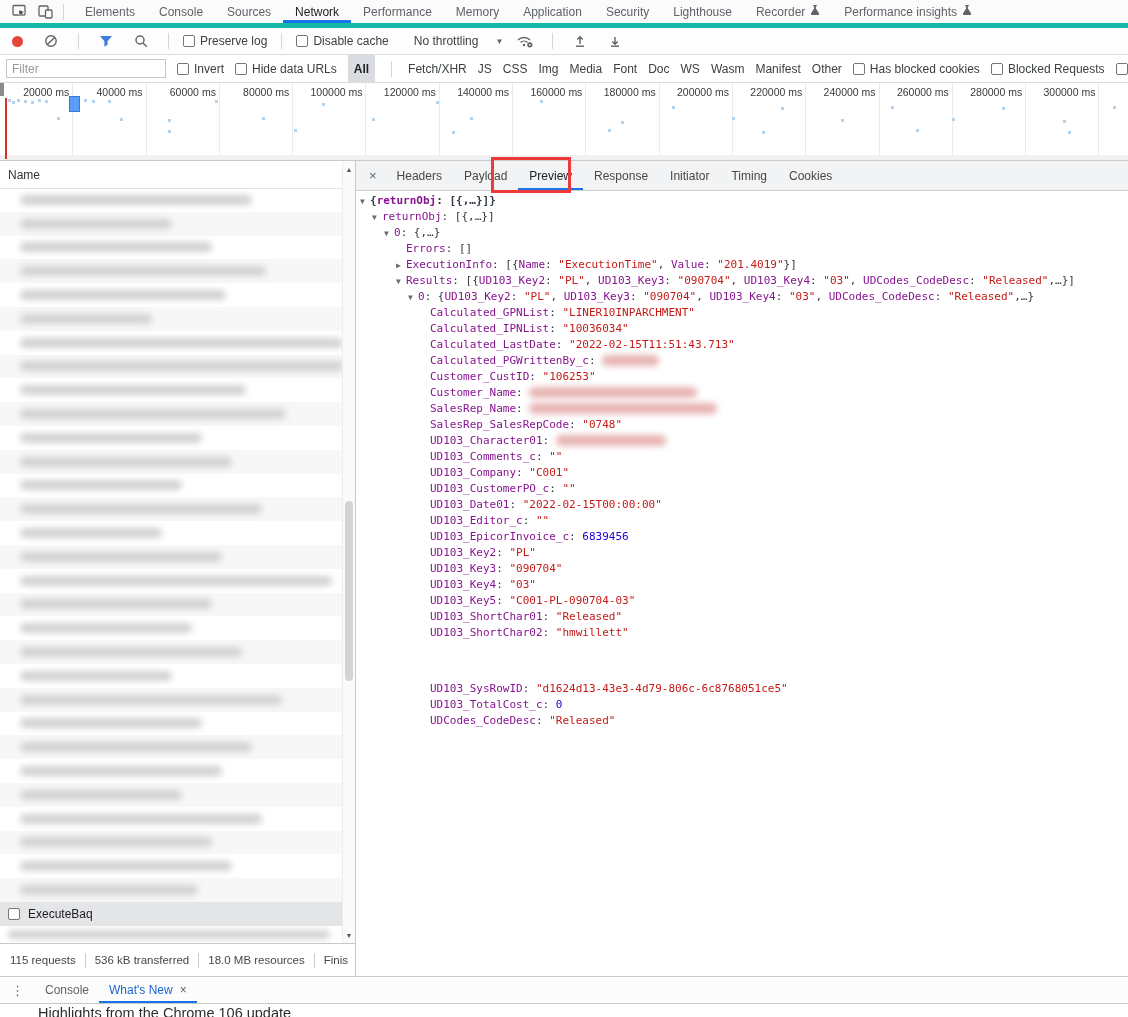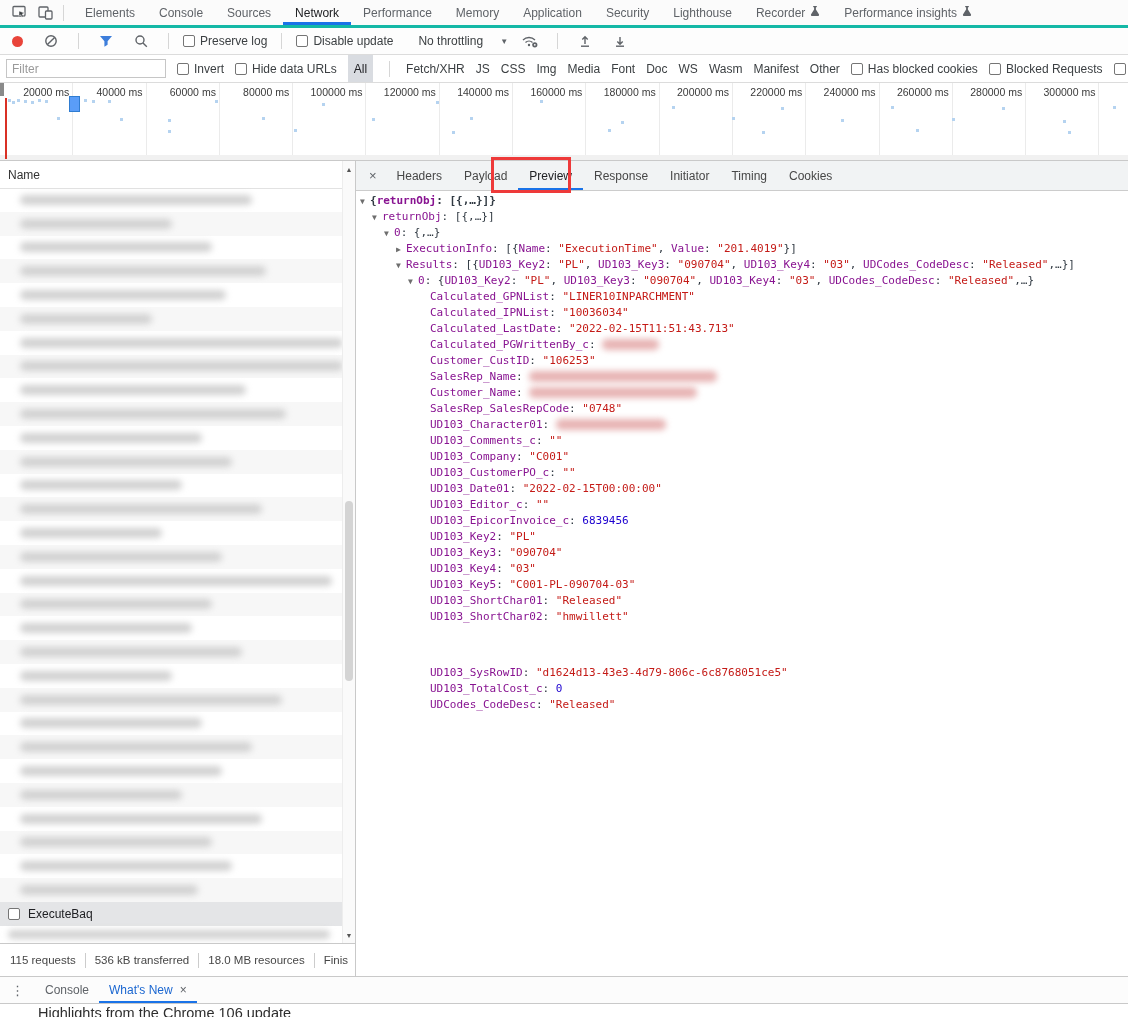--- a/index.html
+++ b/index.html
@@ -1,36 +1,36 @@
 <!DOCTYPE html>
 <html><head>
 <meta charset="utf-8">
 <style>
   html,body{margin:0;padding:0;}
   body{width:1128px;height:1017px;position:relative;overflow:hidden;background:#fff;
        font-family:"Liberation Sans",sans-serif;font-size:12px;color:#202124;}
   .bar{position:absolute;left:0;right:0;box-sizing:border-box;display:flex;align-items:center;}
-  .tabbar{top:0;height:28px;background:#fbfbfb;border-bottom:3px solid #14b8a6;padding-left:6px;}
+  .tabbar{top:0;height:28px;background:#fbfbfb;border-bottom:5px solid #14b8a6;padding-left:6px;}
   .icon-btn{width:26px;height:24px;display:flex;align-items:center;justify-content:center;flex:none;}
   .vdiv{width:1px;height:16px;background:#d6d6d6;margin:0 5px;flex:none;}
   #main-tabs{display:flex;height:100%;margin-left:4px;}
   .mtab{padding:0 12px;height:100%;display:flex;align-items:center;gap:5px;color:#5f6368;white-space:nowrap;}
   .mtab.active{color:#202124;box-shadow:inset 0 -3px 0 #1a73e8;}
   .toolbar{top:28px;height:27px;background:#fdfdfd;border-bottom:1px solid #dcdcdc;padding-left:10px;gap:9px;}
   .record{width:11px;height:11px;border-radius:50%;background:#e9443a;flex:none;margin:0 6px 0 2px;}
   .cb{width:12px;height:12px;border:1px solid #757575;border-radius:2px;background:#fff;display:inline-block;flex:none;box-sizing:border-box;}
   .tlabel{display:flex;align-items:center;gap:5px;color:#3c4043;white-space:nowrap;}
   .throttle{color:#3c4043;margin-left:16px;}
   .caret{font-size:8px;color:#5f6368;margin-left:8px;}
   .filterbar{top:55px;height:28px;background:#fff;border-bottom:1px solid #dcdcdc;padding-left:6px;gap:11px;overflow:hidden;}
   .finput{width:160px;height:19px;border:1px solid #c6c6c6;font-family:"Liberation Sans",sans-serif;font-size:12px;padding:0 5px;color:#333;flex:none;box-sizing:border-box;}
   .finput::placeholder{color:#9a9a9a;}
   #chips{display:flex;align-items:center;gap:11px;}
   .chip{color:#3c4043;white-space:nowrap;}
-  .chip.active{background:#d9dce1;padding:9px 6px;border-radius:3px;color:#202124;}
+  .chip.active{background:#d9dce1;padding:9px 6px;border-radius:3px;color:#202124;font-weight:bold;}
   #filter-checks{display:flex;align-items:center;gap:11px;}
   .overview{top:83px;height:78px;position:absolute;left:0;right:0;border-bottom:1px solid #c9c9c9;box-sizing:border-box;background:#fff;}
   #timeline-labels{display:flex;height:100%;}
   .tcell{flex:0 0 73.3px;border-right:1px solid #ebebeb;box-sizing:border-box;text-align:right;
          padding:3px 3px 0 0;font-size:10.5px;color:#3a3a3a;white-space:nowrap;}
   .ovband{position:absolute;left:0;right:0;bottom:0;height:5px;background:#f1f1f1;}
   .mark{position:absolute;width:3px;height:3px;background:#b5d3f0;}
   .selmark{position:absolute;width:11px;height:16px;background:#5a9df8;border:1px solid #2f7cd1;box-sizing:border-box;}
   .loadline{position:absolute;width:2px;background:#d93025;}
   .corner{position:absolute;background:#8a8a8a;}
@@ -151,21 +151,21 @@
       </svg>
   </span>
   <span class="vdiv"></span>
   <span class="tlabel">
     <span class="cb"></span>
     <span>Preserve log</span>
   </span>
   <span class="vdiv"></span>
   <span class="tlabel">
     <span class="cb"></span>
-    <span>Disable update</span>
+    <span>Disable cache</span>
   </span>
   <span class="throttle">No throttling</span>
   <span class="caret">▼</span>
   <span class="icon-btn">
     <svg width="18" height="14" viewBox="0 0 18 14">
         <path d="M2 6a8.5 8.5 0 0 1 12 0" fill="none" stroke="#5f6368" stroke-width="1.3"></path>
         <path d="M4.5 8.5a5 5 0 0 1 7 0" fill="none" stroke="#5f6368" stroke-width="1.3"></path>
         <circle cx="8" cy="11" r="1.2" fill="#5f6368"></circle>
         <circle cx="13.8" cy="10.8" r="2.6" fill="#5f6368"></circle>
         <circle cx="13.8" cy="10.8" r="0.9" fill="#fdfdfd"></circle>
@@ -416,30 +416,31 @@
       <div class="dtab active">Preview</div>
       <div class="dtab">Response</div>
       <div class="dtab">Initiator</div>
       <div class="dtab">Timing</div>
       <div class="dtab">Cookies</div>
     </div>
   <div class="tree" id="tree">
       <div class="tline" style="padding-left: 4px; font-weight: bold;"><span class="arr">▼</span><span class="tp">{</span><span class="tk">returnObj</span><span class="tp">: [{,…}]}</span></div>
       <div class="tline" style="padding-left: 16px;"><span class="arr">▼</span><span class="tk">returnObj</span><span class="tp">: [{,…}]</span></div>
       <div class="tline" style="padding-left: 28px;"><span class="arr">▼</span><span class="tk">0</span><span class="tp">: {,…}</span></div>
+      <div class="tline" style="padding-left: 40px;"><span class="arr"></span><span class="tk">Errors</span><span class="tp">: []</span></div>
       <div class="tline" style="padding-left: 40px;"><span class="arr">▶</span><span class="tk">ExecutionInfo</span><span class="tp">: [{</span><span class="tk">Name</span><span class="tp">: </span><span class="ts">"ExecutionTime"</span><span class="tp">, </span><span class="tk">Value</span><span class="tp">: </span><span class="ts">"201.4019"</span><span class="tp">}]</span></div>
       <div class="tline" style="padding-left: 40px;"><span class="arr">▼</span><span class="tk">Results</span><span class="tp">: [{</span><span class="tk">UD103_Key2</span><span class="tp">: </span><span class="ts">"PL"</span><span class="tp">, </span><span class="tk">UD103_Key3</span><span class="tp">: </span><span class="ts">"090704"</span><span class="tp">, </span><span class="tk">UD103_Key4</span><span class="tp">: </span><span class="ts">"03"</span><span class="tp">, </span><span class="tk">UDCodes_CodeDesc</span><span class="tp">: </span><span class="ts">"Released"</span><span class="tp">,…}]</span></div>
       <div class="tline" style="padding-left: 52px;"><span class="arr">▼</span><span class="tk">0</span><span class="tp">: {</span><span class="tk">UD103_Key2</span><span class="tp">: </span><span class="ts">"PL"</span><span class="tp">, </span><span class="tk">UD103_Key3</span><span class="tp">: </span><span class="ts">"090704"</span><span class="tp">, </span><span class="tk">UD103_Key4</span><span class="tp">: </span><span class="ts">"03"</span><span class="tp">, </span><span class="tk">UDCodes_CodeDesc</span><span class="tp">: </span><span class="ts">"Released"</span><span class="tp">,…}</span></div>
       <div class="tline" style="padding-left: 64px;"><span class="arr"></span><span class="tk">Calculated_GPNList</span><span class="tp">: </span><span class="ts">"LINER10INPARCHMENT"</span></div>
       <div class="tline" style="padding-left: 64px;"><span class="arr"></span><span class="tk">Calculated_IPNList</span><span class="tp">: </span><span class="ts">"10036034"</span></div>
       <div class="tline" style="padding-left: 64px;"><span class="arr"></span><span class="tk">Calculated_LastDate</span><span class="tp">: </span><span class="ts">"2022-02-15T11:51:43.713"</span></div>
       <div class="tline" style="padding-left: 64px;"><span class="arr"></span><span class="tk">Calculated_PGWrittenBy_c</span><span class="tp">: </span><span class="redact" style="width: 57px;"></span></div>
       <div class="tline" style="padding-left: 64px;"><span class="arr"></span><span class="tk">Customer_CustID</span><span class="tp">: </span><span class="ts">"106253"</span></div>
+      <div class="tline" style="padding-left: 64px;"><span class="arr"></span><span class="tk">Customer_Name</span><span class="tp">: </span><span class="redact" style="width: 168px;"></span></div>
       <div class="tline" style="padding-left: 64px;"><span class="arr"></span><span class="tk">SalesRep_Name</span><span class="tp">: </span><span class="redact" style="width: 188px;"></span></div>
-      <div class="tline" style="padding-left: 64px;"><span class="arr"></span><span class="tk">Customer_Name</span><span class="tp">: </span><span class="redact" style="width: 168px;"></span></div>
       <div class="tline" style="padding-left: 64px;"><span class="arr"></span><span class="tk">SalesRep_SalesRepCode</span><span class="tp">: </span><span class="ts">"0748"</span></div>
       <div class="tline" style="padding-left: 64px;"><span class="arr"></span><span class="tk">UD103_Character01</span><span class="tp">: </span><span class="redact" style="width: 110px;"></span></div>
       <div class="tline" style="padding-left: 64px;"><span class="arr"></span><span class="tk">UD103_Comments_c</span><span class="tp">: </span><span class="ts">""</span></div>
       <div class="tline" style="padding-left: 64px;"><span class="arr"></span><span class="tk">UD103_Company</span><span class="tp">: </span><span class="ts">"C001"</span></div>
       <div class="tline" style="padding-left: 64px;"><span class="arr"></span><span class="tk">UD103_CustomerPO_c</span><span class="tp">: </span><span class="ts">""</span></div>
       <div class="tline" style="padding-left: 64px;"><span class="arr"></span><span class="tk">UD103_Date01</span><span class="tp">: </span><span class="ts">"2022-02-15T00:00:00"</span></div>
       <div class="tline" style="padding-left: 64px;"><span class="arr"></span><span class="tk">UD103_Editor_c</span><span class="tp">: </span><span class="ts">""</span></div>
       <div class="tline" style="padding-left: 64px;"><span class="arr"></span><span class="tk">UD103_EpicorInvoice_c</span><span class="tp">: </span><span class="tn">6839456</span></div>
       <div class="tline" style="padding-left: 64px;"><span class="arr"></span><span class="tk">UD103_Key2</span><span class="tp">: </span><span class="ts">"PL"</span></div>
       <div class="tline" style="padding-left: 64px;"><span class="arr"></span><span class="tk">UD103_Key3</span><span class="tp">: </span><span class="ts">"090704"</span></div>

